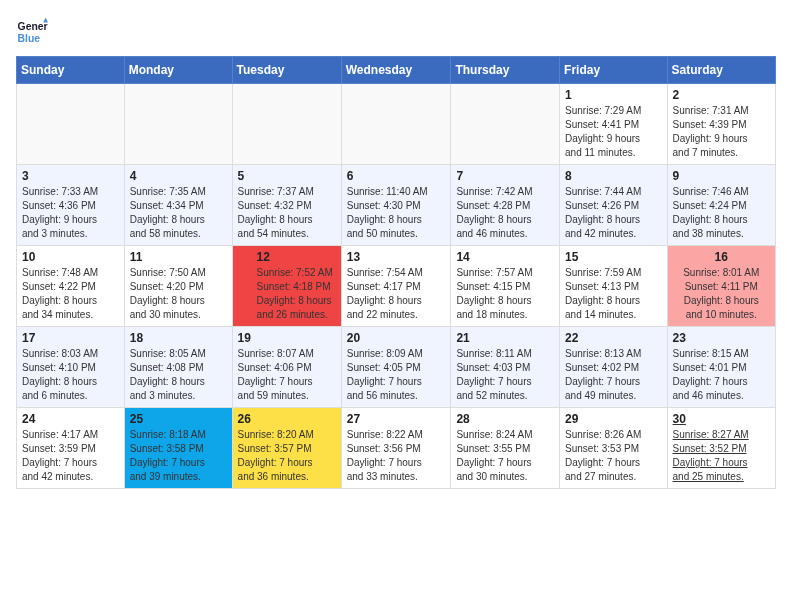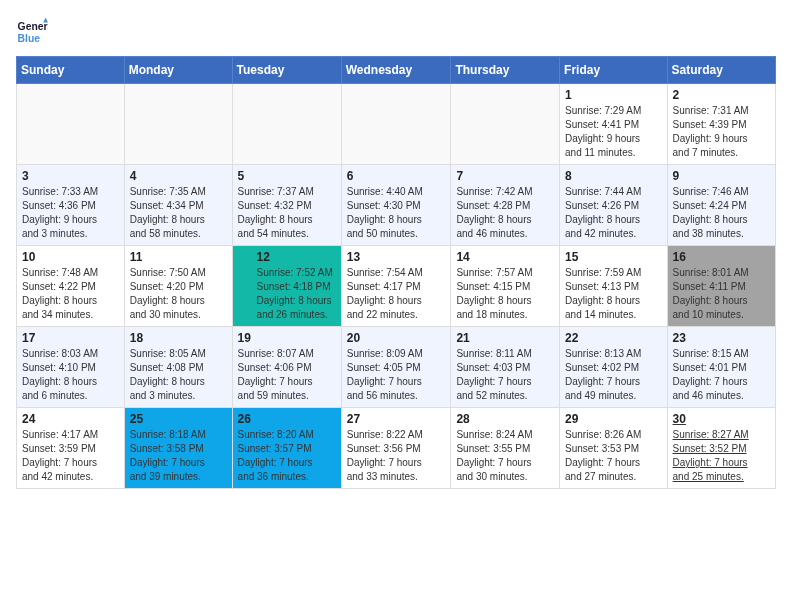--- a/index.html
+++ b/index.html
@@ -154,21 +154,21 @@
         </td>
         <td style="background: rgb(240, 244, 255);">
           <span class="day-num">5</span>
           <div class="day-info" style="white-space: pre-line;">Sunrise: 7:37 AM
 Sunset: 4:32 PM
 Daylight: 8 hours
 and 54 minutes.</div>
         </td>
         <td style="background: rgb(240, 244, 255);">
           <span class="day-num">6</span>
-          <div class="day-info" style="white-space: pre-line;">Sunrise: 4:40 AM
+          <div class="day-info" style="white-space: pre-line;">Sunrise: 11:40 AM
 Sunset: 4:30 PM
 Daylight: 8 hours
 and 50 minutes.</div>
         </td>
         <td style="background: rgb(240, 244, 255);">
           <span class="day-num">7</span>
           <div class="day-info" style="white-space: pre-line;">Sunrise: 7:42 AM
 Sunset: 4:28 PM
 Daylight: 8 hours
 and 46 minutes.</div>
@@ -196,21 +196,21 @@
 Daylight: 8 hours
 and 34 minutes.</div>
         </td>
         <td style="background: rgb(255, 255, 255);">
           <span class="day-num">11</span>
           <div class="day-info" style="white-space: pre-line;">Sunrise: 7:50 AM
 Sunset: 4:20 PM
 Daylight: 8 hours
 and 30 minutes.</div>
         </td>
-        <td style="background: #14b8a6; padding-left: 24px;">
+        <td style="background: #ef4444; padding-left: 24px;">
           <span class="day-num">12</span>
           <div class="day-info" style="white-space: pre-line;">Sunrise: 7:52 AM
 Sunset: 4:18 PM
 Daylight: 8 hours
 and 26 minutes.</div>
         </td>
         <td style="background: rgb(255, 255, 255);">
           <span class="day-num">13</span>
           <div class="day-info" style="white-space: pre-line;">Sunrise: 7:54 AM
 Sunset: 4:17 PM
@@ -224,21 +224,21 @@
 Daylight: 8 hours
 and 18 minutes.</div>
         </td>
         <td style="background: rgb(255, 255, 255);">
           <span class="day-num">15</span>
           <div class="day-info" style="white-space: pre-line;">Sunrise: 7:59 AM
 Sunset: 4:13 PM
 Daylight: 8 hours
 and 14 minutes.</div>
         </td>
-        <td style="background: #a3a3a3;">
+        <td style="background: #fca5a5; text-align: center;">
           <span class="day-num">16</span>
           <div class="day-info" style="white-space: pre-line;">Sunrise: 8:01 AM
 Sunset: 4:11 PM
 Daylight: 8 hours
 and 10 minutes.</div>
         </td>
       </tr>
       <tr>
         <td style="background: rgb(240, 244, 255);">
           <span class="day-num">17</span>
@@ -298,21 +298,21 @@
 Daylight: 7 hours
 and 42 minutes.</div>
         </td>
         <td style="background: #0ea5e9;">
           <span class="day-num">25</span>
           <div class="day-info" style="white-space: pre-line;">Sunrise: 8:18 AM
 Sunset: 3:58 PM
 Daylight: 7 hours
 and 39 minutes.</div>
         </td>
-        <td style="background: #0ea5e9;">
+        <td style="background: #fde047;">
           <span class="day-num">26</span>
           <div class="day-info" style="white-space: pre-line;">Sunrise: 8:20 AM
 Sunset: 3:57 PM
 Daylight: 7 hours
 and 36 minutes.</div>
         </td>
         <td style="background: rgb(255, 255, 255);">
           <span class="day-num">27</span>
           <div class="day-info" style="white-space: pre-line;">Sunrise: 8:22 AM
 Sunset: 3:56 PM

